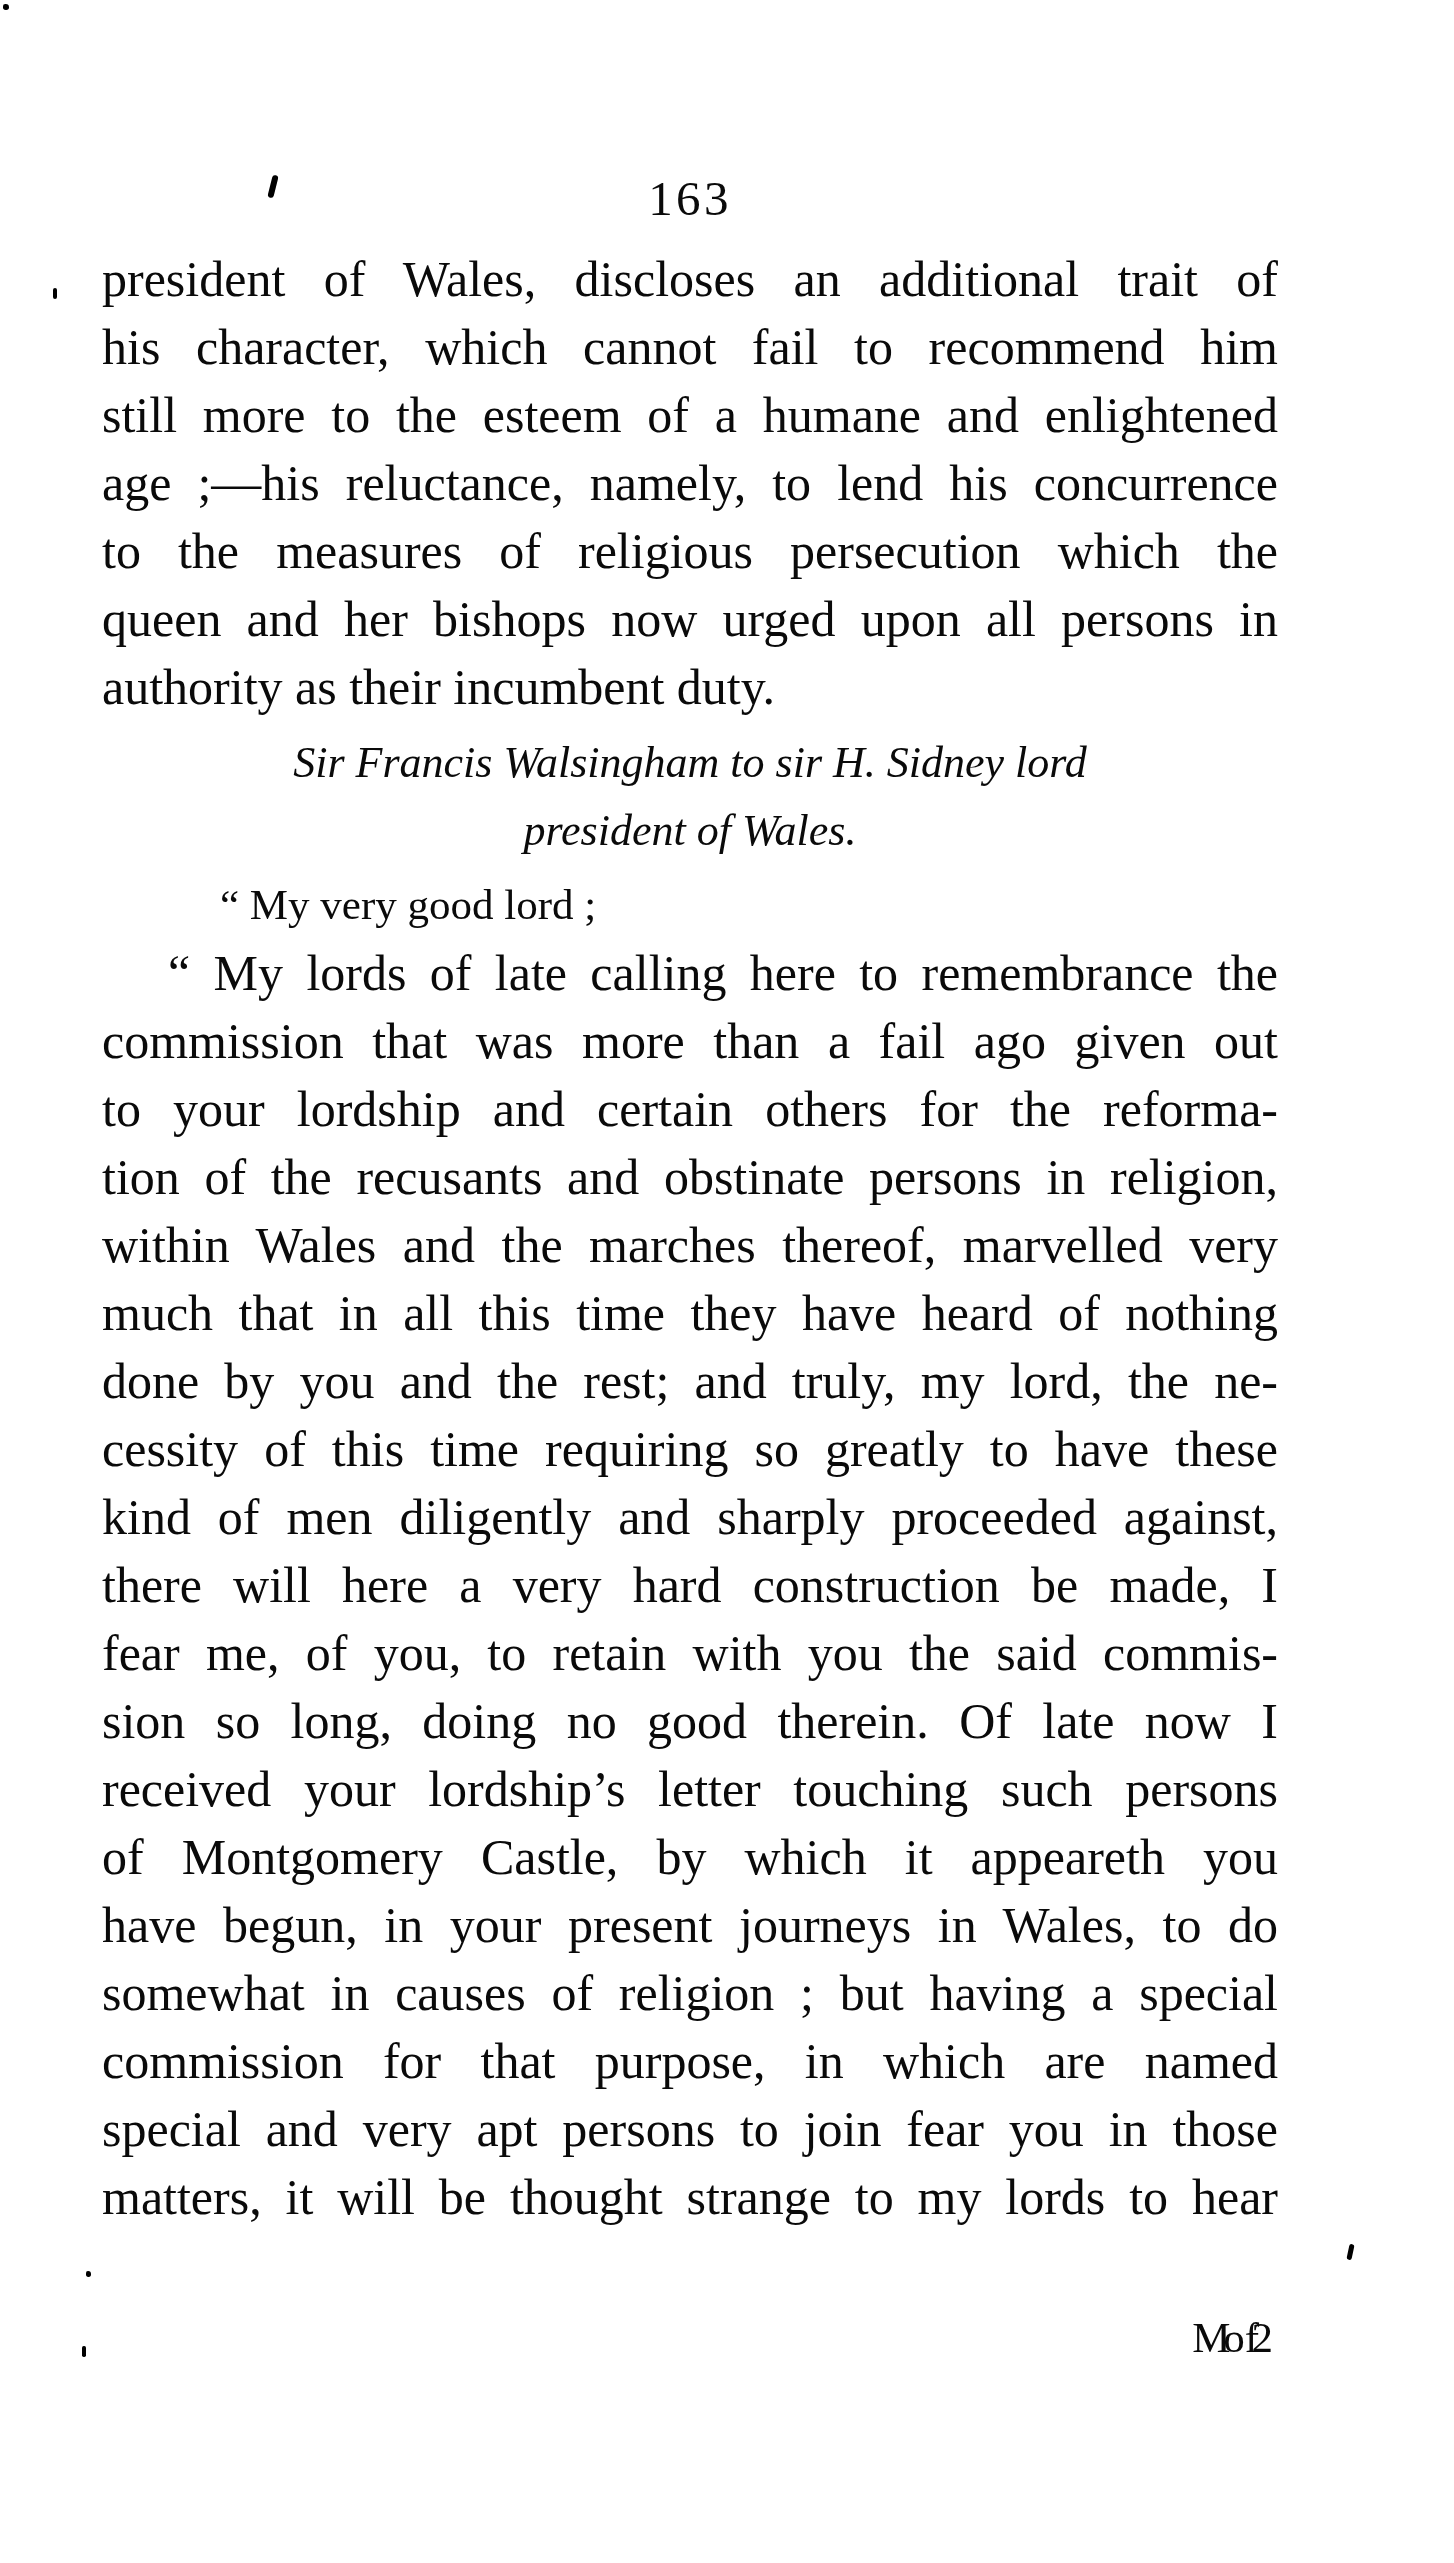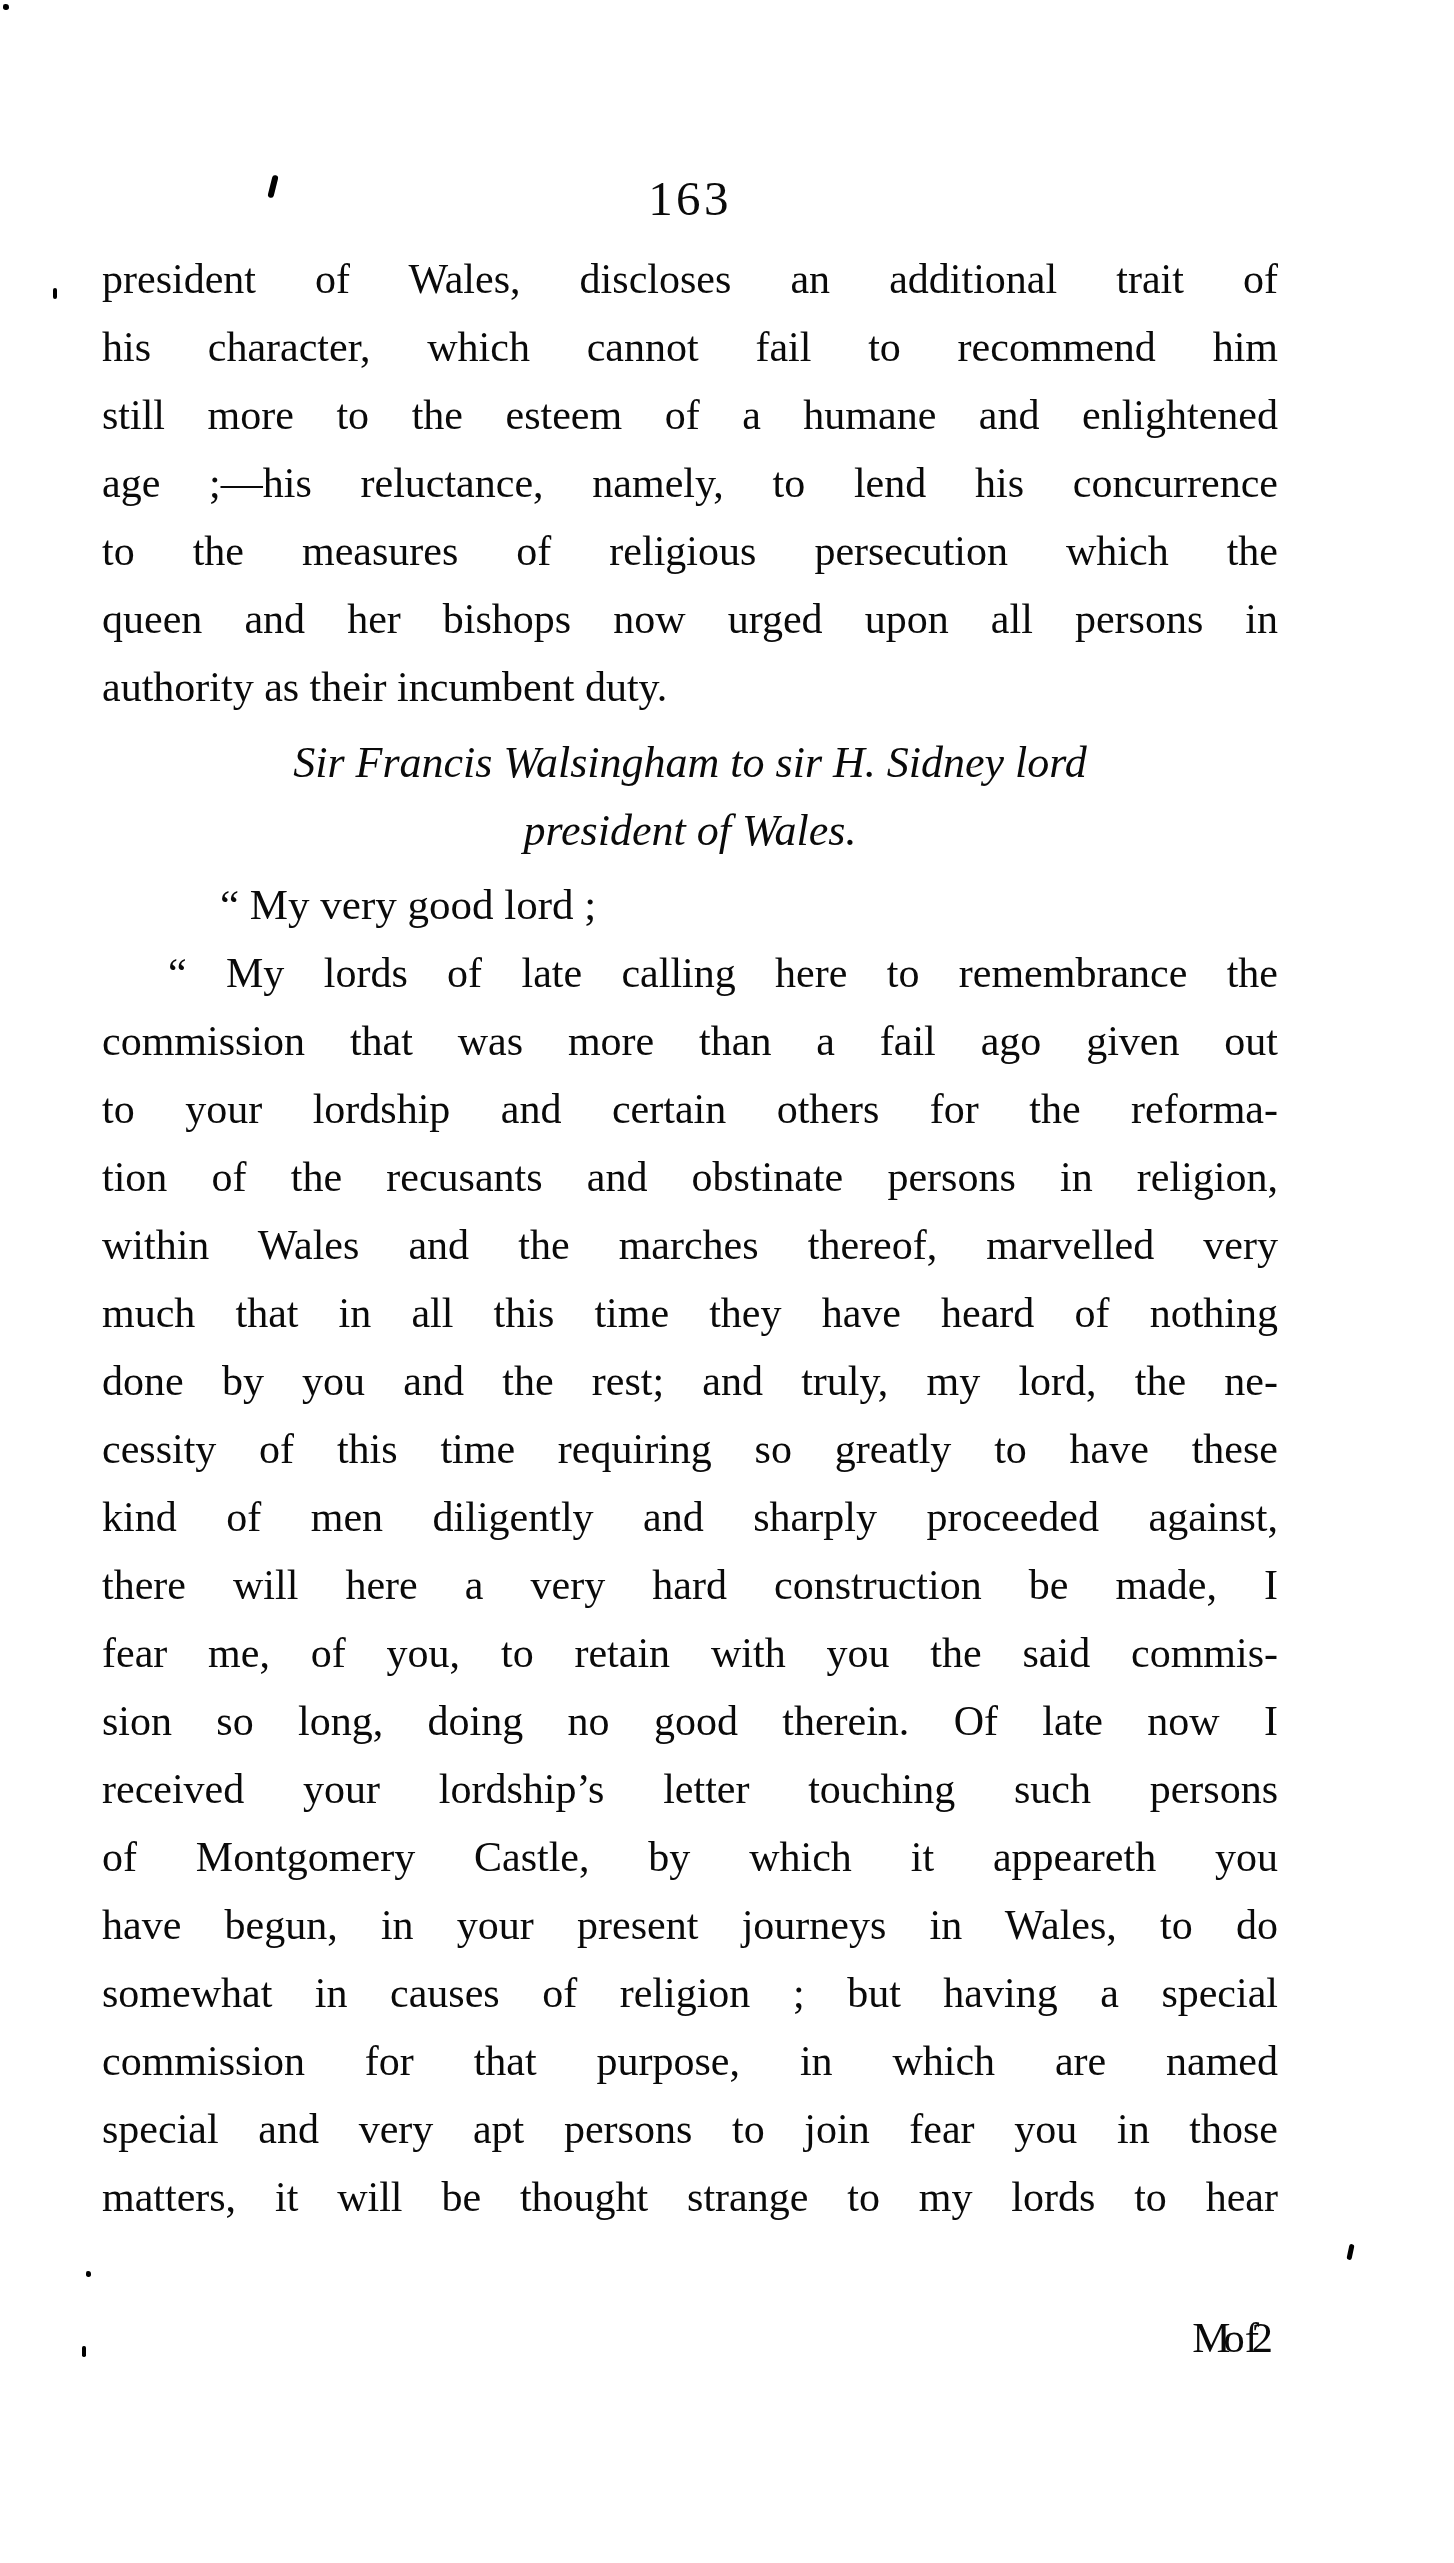--- a/index.html
+++ b/index.html
@@ -11,21 +11,21 @@
     font-family:"Liberation Serif", "DejaVu Serif", serif;
     overflow:hidden;
   }
   .col{position:absolute;left:102px;width:1176px;}
   .pagenum{
     top:169px;text-align:center;
     font-size:49px;line-height:60px;letter-spacing:3.4px;
   }
   .para{top:0;}
   .line{
-    height:68px;line-height:68px;font-size:42px;
+    height:68px;line-height:68px;font-size:50px;
     text-align:justify;text-align-last:justify;
     white-space:nowrap;
   }
   .line.no-just{text-align:right;text-align-last:left;}
   .line.indent{padding-left:66px;}
   .para1{top:245px;}
   .heading{
     top:729px;text-align:center;font-style:italic;font-size:44px;
   }
   .heading .hline{height:68px;line-height:68px;}

